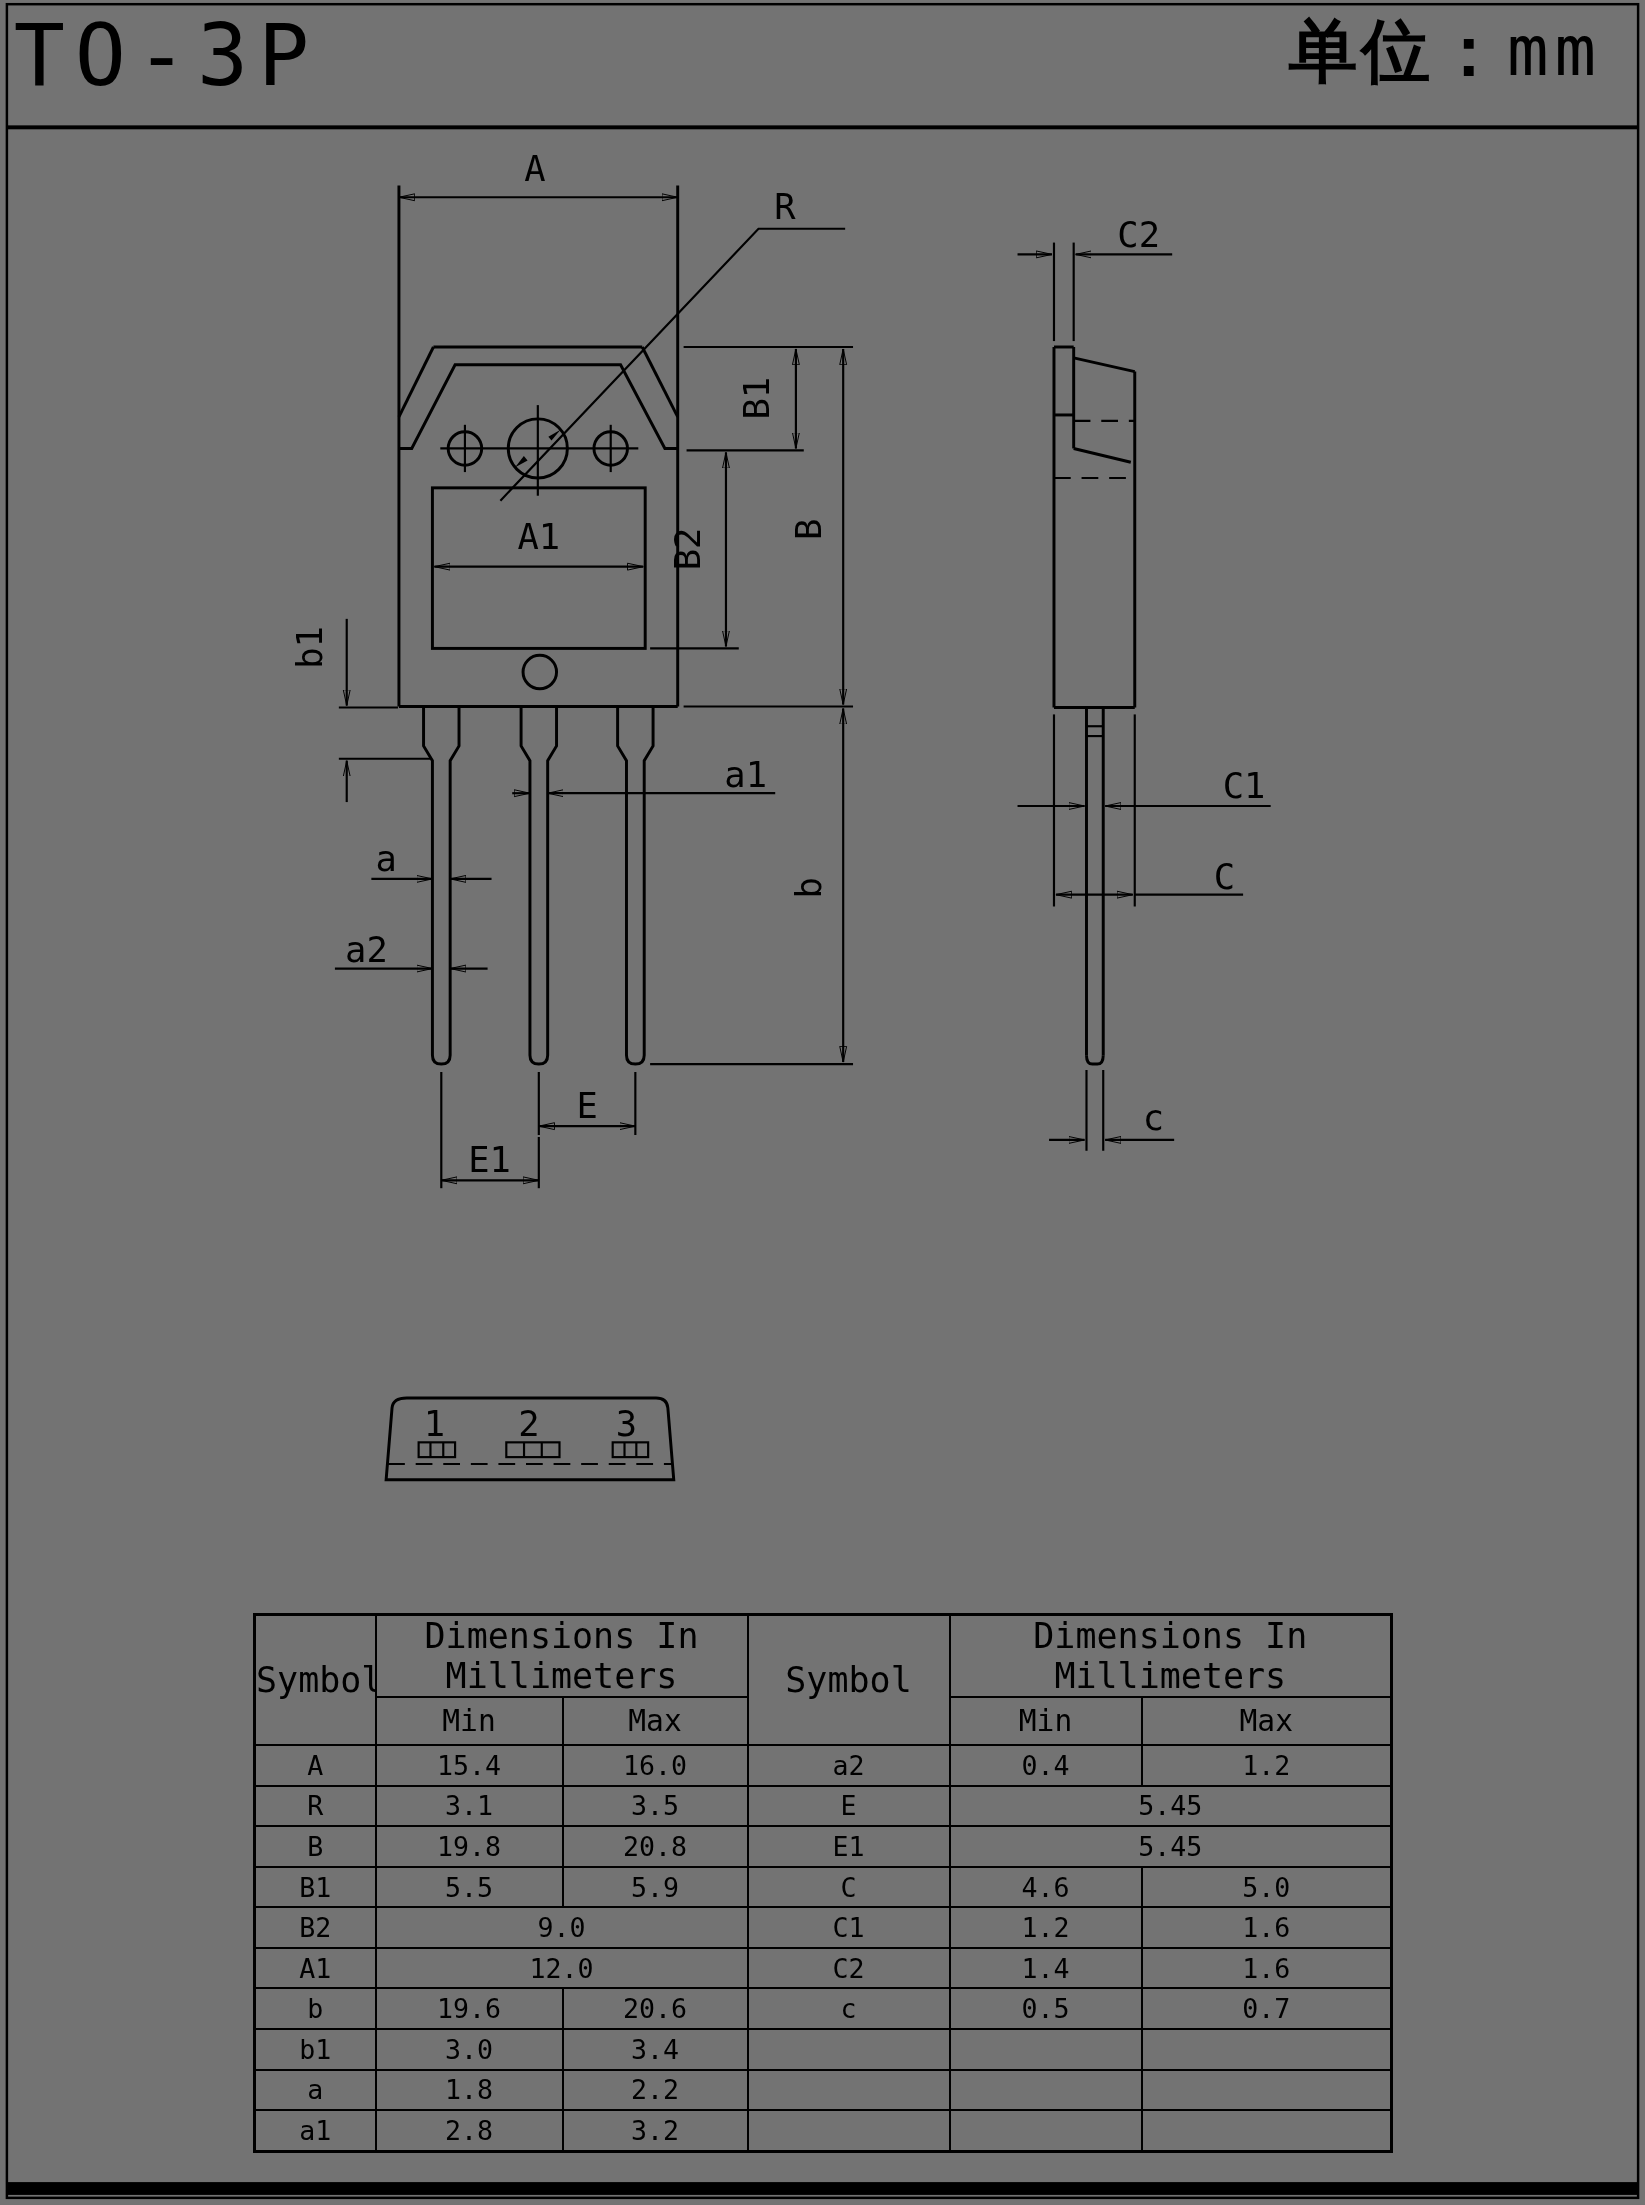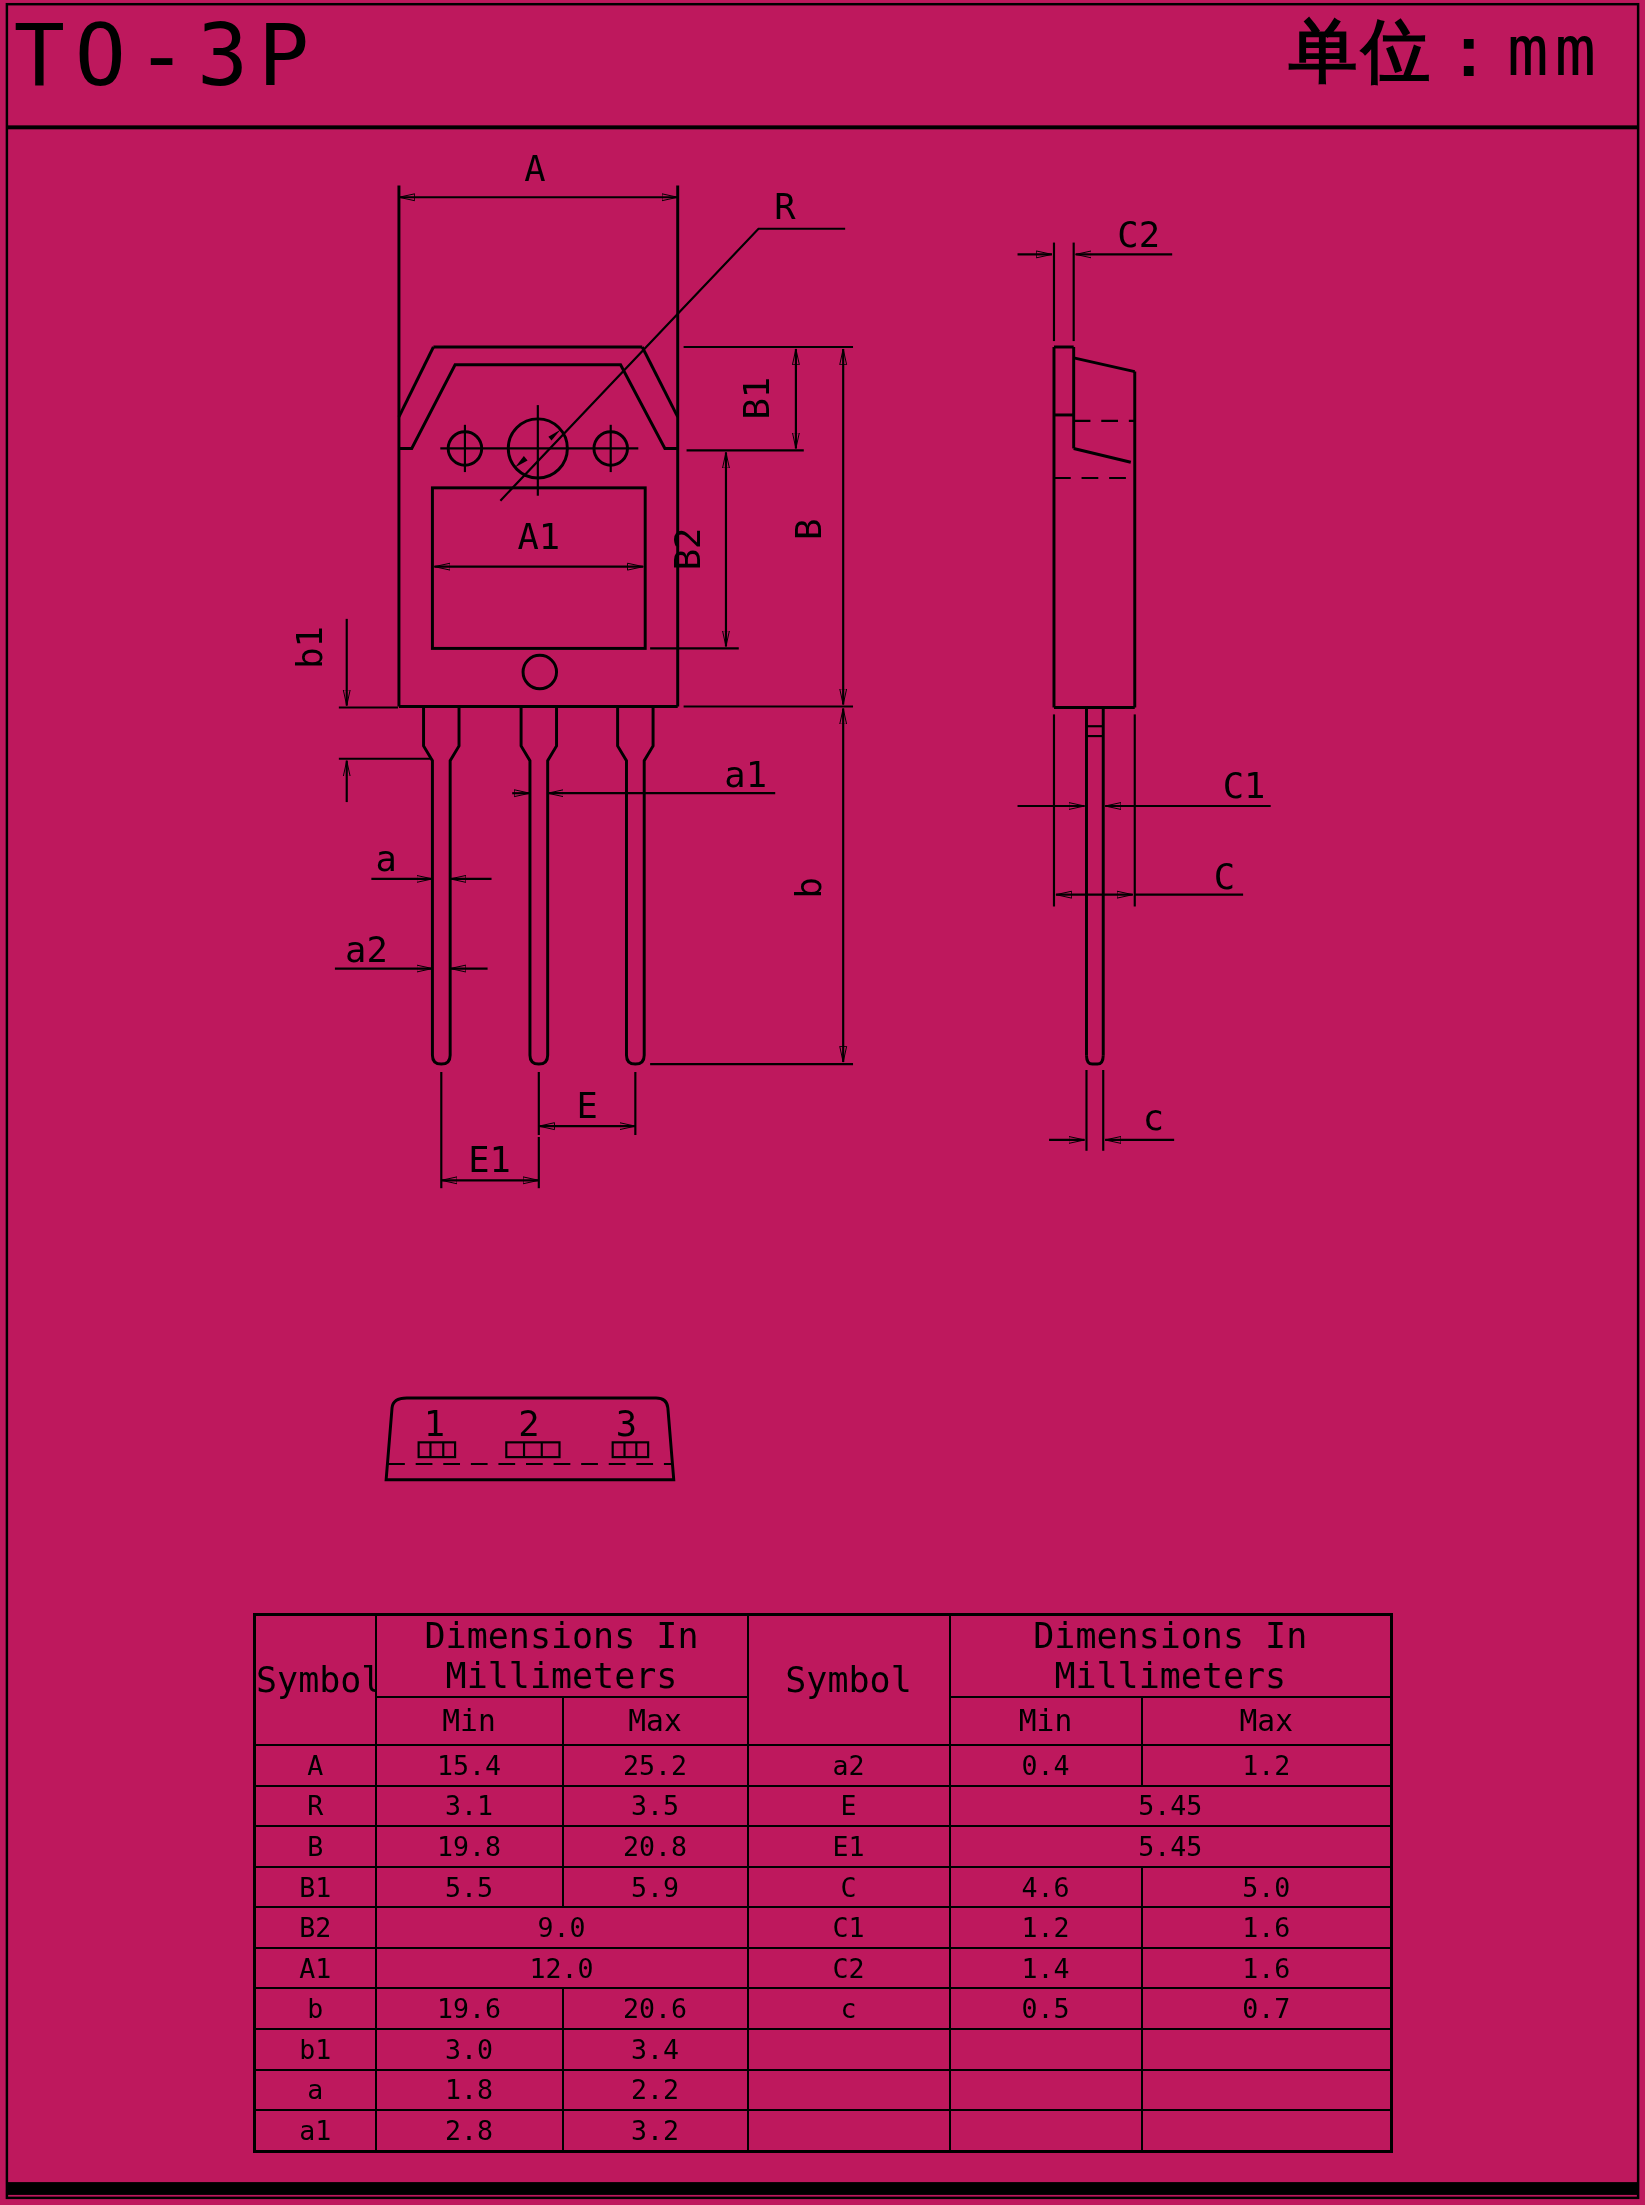--- a/index.html
+++ b/index.html
@@ -1,16 +1,16 @@
 <!DOCTYPE html>
 <html><head>
 <meta charset="utf-8">
 <style>
   html,body{margin:0;padding:0;background:#e8e8e8;}
-  .page{position:relative;width:1645px;height:2206px;background:#be185d;overflow:hidden;
+  .page{position:relative;width:1645px;height:2206px;background:#737373;overflow:hidden;
         font-family:"DejaVu Sans Mono", monospace;color:#000;}
   .title{position:absolute;left:13.8px;top:5.9px;font-size:85px;letter-spacing:9.9px;
          font-family:"DejaVu Sans Mono", monospace;font-weight:400;}
   .unit{position:absolute;right:43px;top:5.9px;font-size:69px;white-space:nowrap;}
   .unit .cjk{font-family:"Liberation Serif", serif;font-weight:700;letter-spacing:3.9px;margin-left:44px;}
   .unit .mm{font-family:"DejaVu Sans Mono", monospace;font-weight:400;letter-spacing:5.9px;margin-top:36px;}
   svg{position:absolute;left:0;top:0;}
   svg line,svg path,svg rect.o,svg circle,svg polyline{stroke:#000;fill:none;}
   .w3{stroke-width:3px;} .w2{stroke-width:2.2px;}
   .dash{stroke-dasharray:17 11;}
@@ -222,21 +222,21 @@
       </tr>
       <tr class="h2">
         <td>Min</td>
         <td>Max</td>
         <td>Min</td>
         <td>Max</td>
       </tr>
       <tr>
         <td class="sym">A</td>
         <td>15.4</td>
-        <td>25.2</td>
+        <td>16.0</td>
         <td class="sym">a2</td>
         <td>0.4</td>
         <td>1.2</td>
       </tr>
       <tr>
         <td class="sym">R</td>
         <td>3.1</td>
         <td>3.5</td>
         <td class="sym">E</td>
         <td colspan="2">5.45</td>

